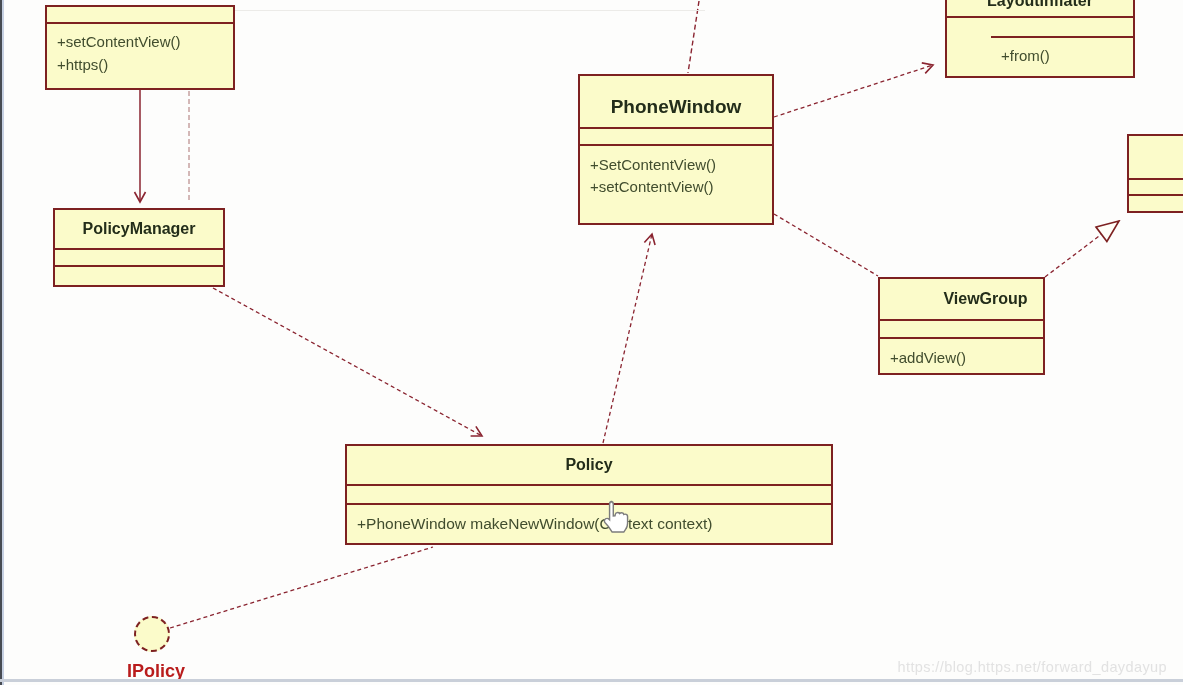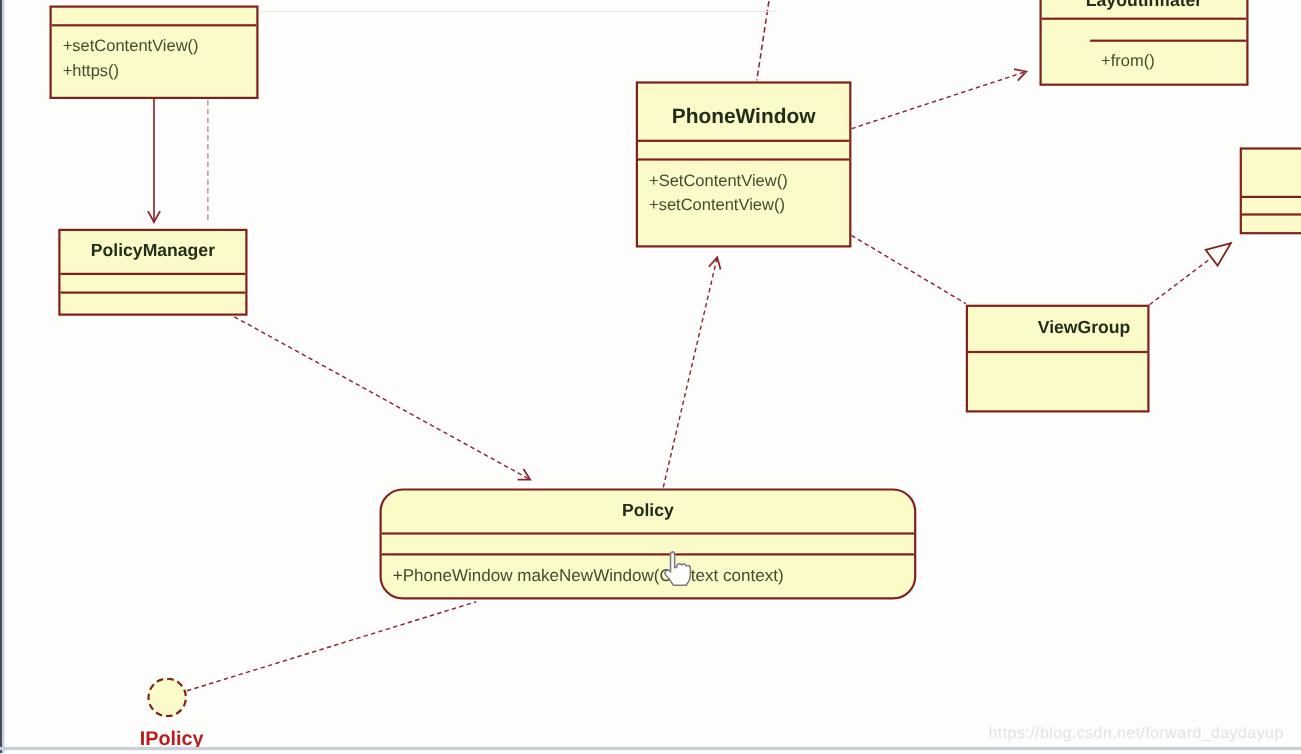--- a/index.html
+++ b/index.html
@@ -99,42 +99,45 @@
     <div class="cname" style="height:30px;">LayoutInflater</div>
     <div class="attrs" style="height:20px;"></div>
     <div class="methods" style="height:40px;padding-top:8px;line-height:20px;margin-left:44px;">
       <div class="m">+from()</div>
     </div>
   </div>
 
   <div class="uml-class" style="left:878px;top:277px;width:167px;height:98px;">
     <div class="cname" style="height:40px;padding-left:48px;">ViewGroup</div>
     <div class="attrs" style="height:18px;"></div>
+    <div class="methods" style="height:36px;padding-top:9px;line-height:20px;">
+      <div class="m">+addView()</div>
+    </div>
   </div>
 
-  <div class="uml-class" style="left:345px;top:444px;width:488px;height:101px;border-radius:21px;">
+  <div class="uml-class" style="left:345px;top:444px;width:488px;height:101px;">
     <div class="cname" style="height:38px;">Policy</div>
     <div class="attrs" style="height:19px;"></div>
     <div class="methods" style="height:40px;padding-top:8px;line-height:22px;font-size:15.5px;">
       <div class="m">+PhoneWindow makeNewWindow(Context context)</div>
     </div>
   </div>
 
   <div class="uml-class" style="left:1127px;top:134px;width:80px;height:79px;">
     <div class="cname" style="height:42px;"></div>
     <div class="attrs" style="height:16px;"></div>
     <div class="methods" style="height:17px;"></div>
   </div>
 
   <div class="lollipop"></div>
   <div class="lollipop-label">IPolicy</div>
 
   <svg class="cursor" viewBox="0 0 24 28">
     <path d="M9 1.8c1 0 1.8.8 1.8 1.8v8.3l1.2-.15.2-1c.15-.8.85-1.35 1.65-1.35.6 0 1.15.3 1.45.8.3-.35.75-.55 1.25-.55.8 0 1.45.5 1.65 1.2.25-.15.55-.25.9-.25.95 0 1.7.75 1.7 1.7v4.6c0 1.5-.45 3-1.3 4.25l-1.35 2H10l-.55-.9c-1.2-2-2.7-3.9-4.35-5.6-.45-.5-.6-1.2-.4-1.85.25-.75.95-1.25 1.75-1.25.5 0 1 .2 1.35.55l.4.4V3.6c0-1 .8-1.8 1.8-1.8z" fill="#ffffff" stroke="#7c7c7c" stroke-width="1"></path>
   </svg>
 
-  <div class="watermark">https://blog.csdn.net/forward_daydayup</div>
+  <div class="watermark">https://blog.https.net/forward_daydayup</div>
   <div class="artifact-top"></div>
   <div class="edge-left-dark"></div>
   <div class="edge-left-blue"></div>
   <div class="edge-bottom"></div>
 
 </div>
 
 </body></html>

